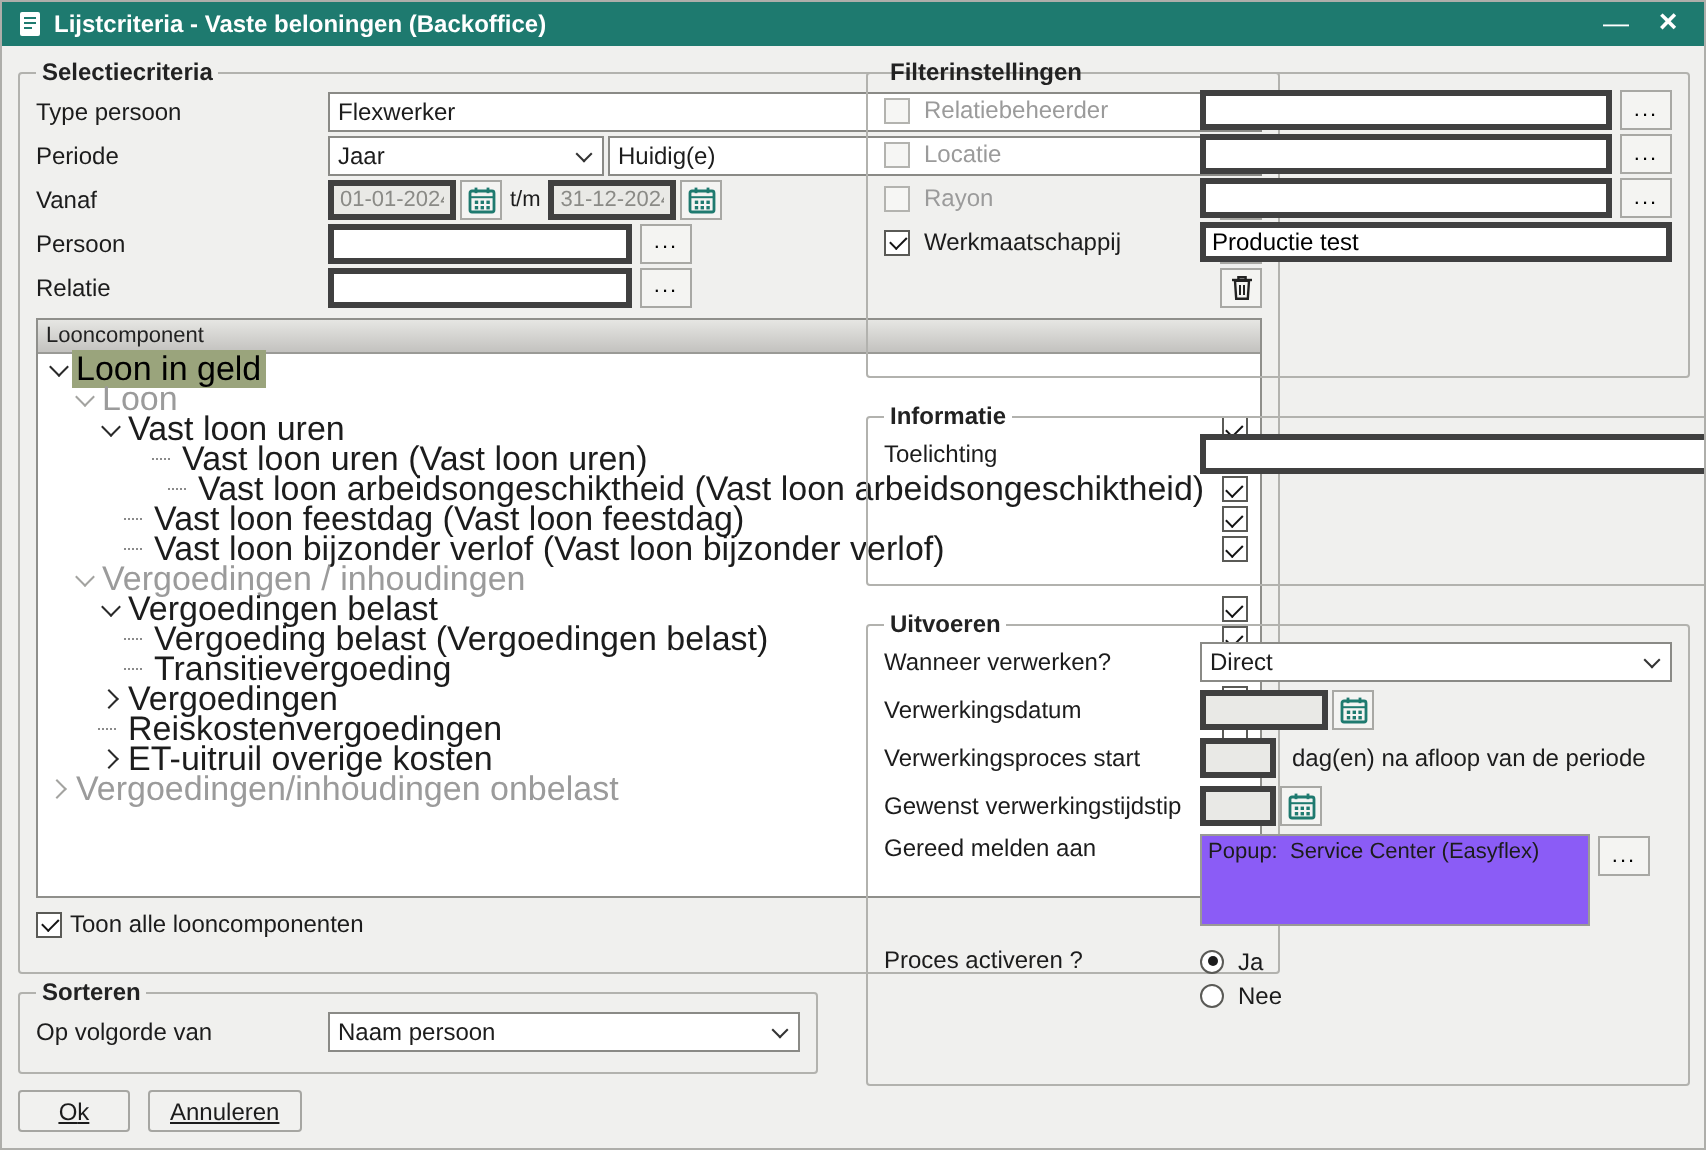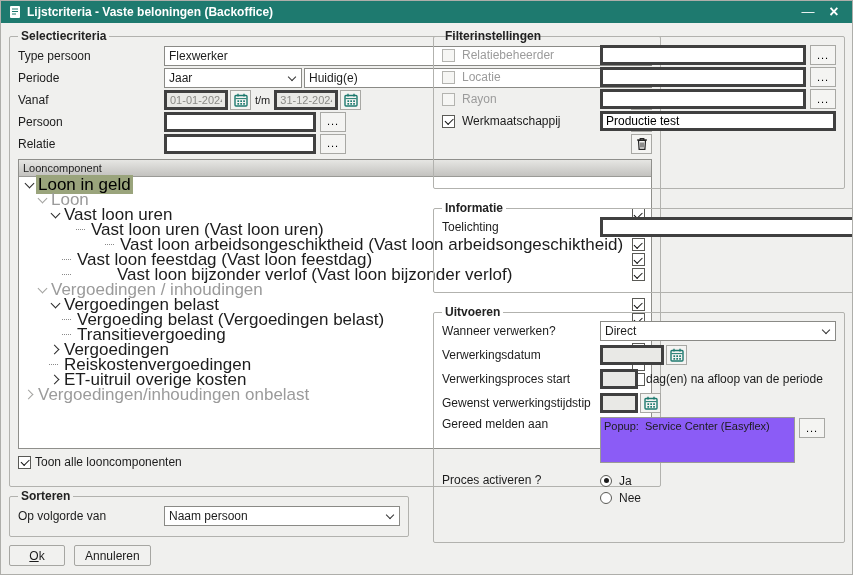--- a/index.html
+++ b/index.html
@@ -111,21 +111,21 @@
     font-size:11px;padding:2px 3px;white-space:pre-wrap;overflow:hidden;flex:none;
   }
   .u-row.top{align-items:flex-start;}
   .u-row.top .ell-btn{margin-top:1px;}
 
   .radio-stack{display:flex;flex-direction:column;gap:2px;}
   .radio-row{display:flex;align-items:center;gap:7px;height:15px;cursor:default;}
   .radio{width:12px;height:12px;border:1px solid #5a5a56;border-radius:50%;background:#fff;position:relative;flex:none;}
   .radio.selected::after{content:'';position:absolute;left:2.5px;top:2.5px;width:5px;height:5px;border-radius:50%;background:#1c1c1c;}
 
-  .btnrow{position:absolute;left:8px;top:522px;display:flex;gap:9px;}
+  .btnrow{position:absolute;left:8px;top:522px;display:flex;gap:9px;text-decoration:underline;}
   .btn{
     height:21px;min-width:56px;border:1px solid #a6a6a2;background:#f1f1ef;
     border-radius:2px;padding:0 10px;font-size:12px;color:#1c1c1c;
   }
   .btn .btn-label{display:block;}
   .btn-ok .btn-label::first-letter{text-decoration:underline;}
 </style>
 </head>
 <body>
 
@@ -264,35 +264,35 @@
                 <span class="checkbox checked"></span>
               </span>
   </div>
             <div class="trow" style="padding-left: 57px;">
     <span class="toggle leaf"></span>
     <span class="lblwrap"><span class="lbl">Vast loon uren (Vast loon uren)</span></span>
     <span class="cb-slot">
                 <span class="checkbox"></span>
               </span>
   </div>
-            <div class="trow" style="padding-left: 65px; margin-left: 21px;">
+            <div class="trow" style="padding-left: 65px;">
     <span class="toggle leaf"></span>
     <span class="lblwrap"><span class="lbl">Vast loon arbeidsongeschiktheid (Vast loon arbeidsongeschiktheid)</span></span>
     <span class="cb-slot">
                 <span class="checkbox checked"></span>
               </span>
   </div>
             <div class="trow" style="padding-left: 43px;">
     <span class="toggle leaf"></span>
     <span class="lblwrap"><span class="lbl">Vast loon feestdag (Vast loon feestdag)</span></span>
     <span class="cb-slot">
                 <span class="checkbox checked"></span>
               </span>
   </div>
-            <div class="trow" style="padding-left: 43px; gap: 40px;">
+            <div class="trow" style="padding-left: 43px;">
     <span class="toggle leaf"></span>
     <span class="lblwrap"><span class="lbl">Vast loon bijzonder verlof (Vast loon bijzonder verlof)</span></span>
     <span class="cb-slot">
                 <span class="checkbox checked"></span>
               </span>
   </div>
             <div class="trow muted" style="padding-left: 17px;">
     <span class="toggle expanded"></span>
     <span class="lblwrap"><span class="lbl">Vergoedingen / inhoudingen</span></span>
     <span class="cb-slot"></span>

